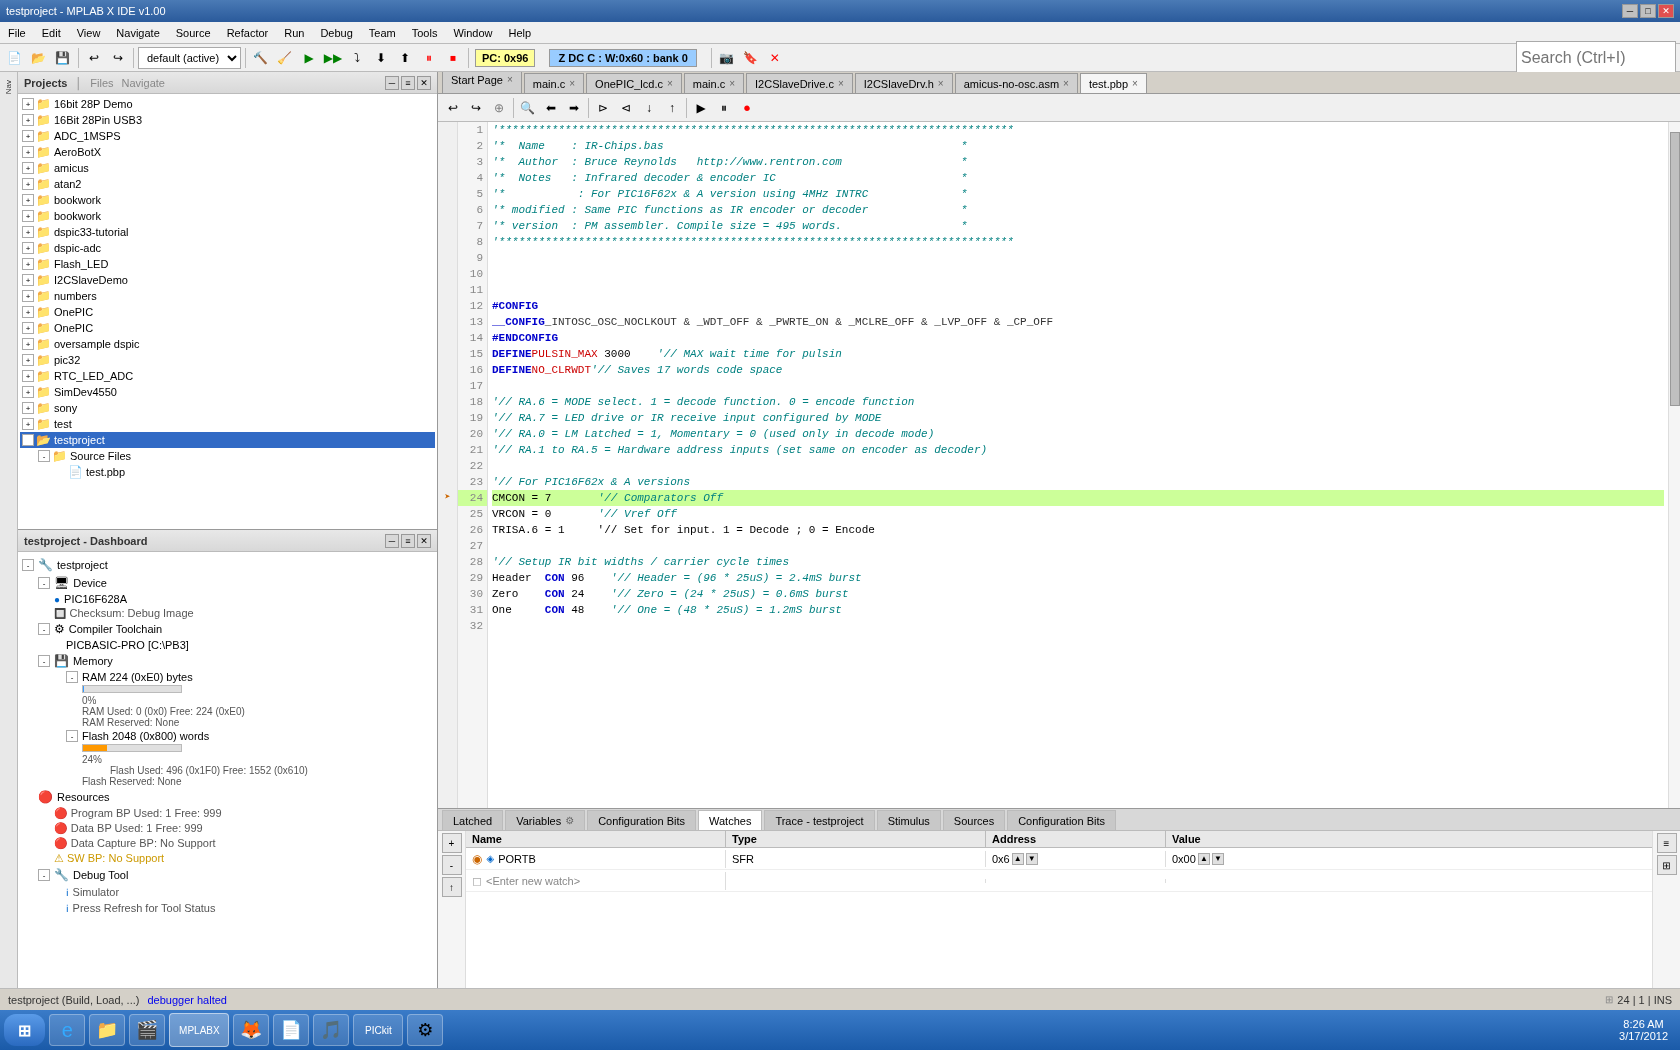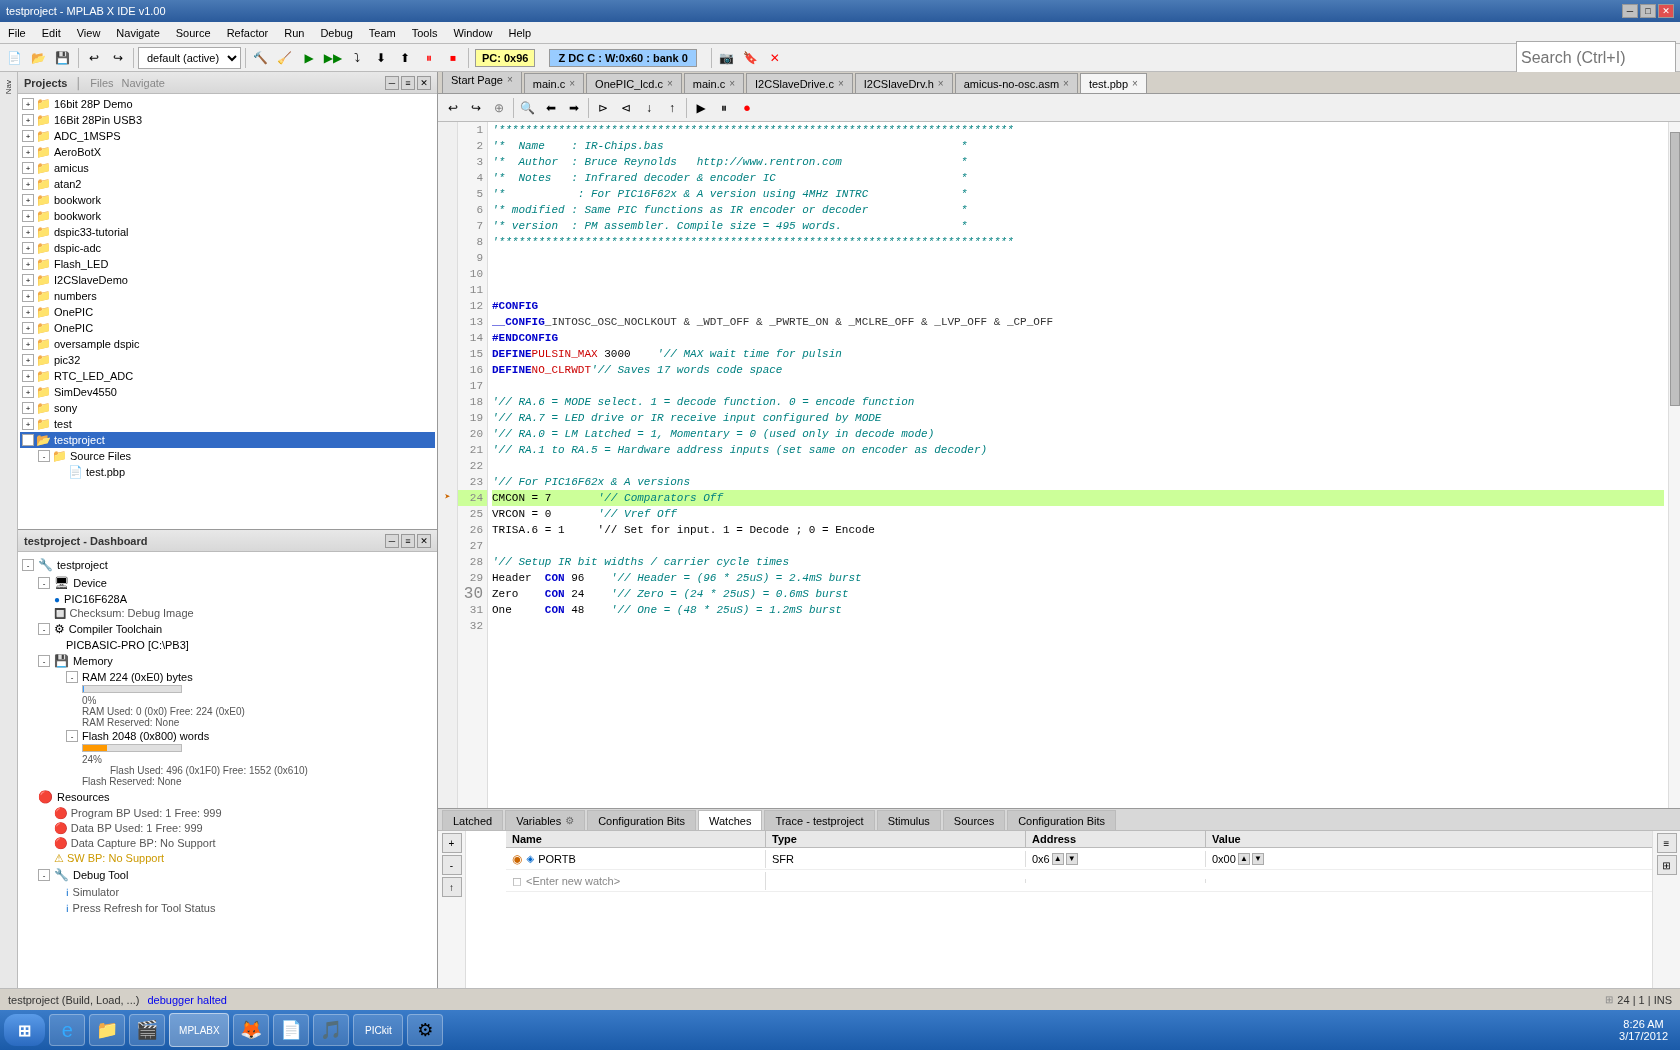--- a/index.html
+++ b/index.html
@@ -495,21 +495,21 @@
           <div style="height: 16px; display: flex; align-items: center; justify-content: flex-end; padding-right: 4px; font-size: 11px; color: rgb(136, 136, 136);">20</div>
           <div style="height: 16px; display: flex; align-items: center; justify-content: flex-end; padding-right: 4px; font-size: 11px; color: rgb(136, 136, 136);">21</div>
           <div style="height: 16px; display: flex; align-items: center; justify-content: flex-end; padding-right: 4px; font-size: 11px; color: rgb(136, 136, 136);">22</div>
           <div style="height: 16px; display: flex; align-items: center; justify-content: flex-end; padding-right: 4px; font-size: 11px; color: rgb(136, 136, 136);">23</div>
           <div style="height: 16px; display: flex; align-items: center; justify-content: flex-end; padding-right: 4px; font-size: 11px; color: rgb(136, 136, 136); background: rgb(204, 255, 153);">24</div>
           <div style="height: 16px; display: flex; align-items: center; justify-content: flex-end; padding-right: 4px; font-size: 11px; color: rgb(136, 136, 136);">25</div>
           <div style="height: 16px; display: flex; align-items: center; justify-content: flex-end; padding-right: 4px; font-size: 11px; color: rgb(136, 136, 136);">26</div>
           <div style="height: 16px; display: flex; align-items: center; justify-content: flex-end; padding-right: 4px; font-size: 11px; color: rgb(136, 136, 136);">27</div>
           <div style="height: 16px; display: flex; align-items: center; justify-content: flex-end; padding-right: 4px; font-size: 11px; color: rgb(136, 136, 136);">28</div>
           <div style="height: 16px; display: flex; align-items: center; justify-content: flex-end; padding-right: 4px; font-size: 11px; color: rgb(136, 136, 136);">29</div>
-          <div style="height: 16px; display: flex; align-items: center; justify-content: flex-end; padding-right: 4px; font-size: 16px; color: rgb(136, 136, 136);">30</div>
+          <div style="height: 16px; display: flex; align-items: center; justify-content: flex-end; padding-right: 4px; font-size: 11px; color: rgb(136, 136, 136);">30</div>
           <div style="height: 16px; display: flex; align-items: center; justify-content: flex-end; padding-right: 4px; font-size: 11px; color: rgb(136, 136, 136);">31</div>
           <div style="height: 16px; display: flex; align-items: center; justify-content: flex-end; padding-right: 4px; font-size: 11px; color: rgb(136, 136, 136);">32</div>
         </div>
       <div id="code-content" style="flex:1; overflow:auto; padding:0 4px;">
           <div style="height: 16px; display: flex; align-items: center; white-space: pre; font-size: 11px; font-family: &quot;Courier New&quot;, monospace;"><span style="color:#008080; font-style:italic;">'******************************************************************************</span></div>
           <div style="height: 16px; display: flex; align-items: center; white-space: pre; font-size: 11px; font-family: &quot;Courier New&quot;, monospace;"><span style="color:#008080; font-style:italic;">'*  Name    : IR-Chips.bas                                             *</span></div>
           <div style="height: 16px; display: flex; align-items: center; white-space: pre; font-size: 11px; font-family: &quot;Courier New&quot;, monospace;"><span style="color:#008080; font-style:italic;">'*  Author  : Bruce Reynolds   http://www.rentron.com                  *</span></div>
           <div style="height: 16px; display: flex; align-items: center; white-space: pre; font-size: 11px; font-family: &quot;Courier New&quot;, monospace;"><span style="color:#008080; font-style:italic;">'*  Notes   : Infrared decoder &amp; encoder IC                            *</span></div>
           <div style="height: 16px; display: flex; align-items: center; white-space: pre; font-size: 11px; font-family: &quot;Courier New&quot;, monospace;"><span style="color:#008080; font-style:italic;">'*           : For PIC16F62x &amp; A version using 4MHz INTRC              *</span></div>
           <div style="height: 16px; display: flex; align-items: center; white-space: pre; font-size: 11px; font-family: &quot;Courier New&quot;, monospace;"><span style="color:#008080; font-style:italic;">'* modified : Same PIC functions as IR encoder or decoder              *</span></div>
@@ -574,21 +574,21 @@
           </div>
         </div>
       <div style="flex:1; display:flex; overflow:hidden; background:white;">
 
         <div style="width:28px; background:#f5f5f5; border-right:1px solid #ddd; display:flex; flex-direction:column; align-items:center; padding:2px; gap:2px;">
           <div class="side-btn" style="width:20px;height:20px;border:1px solid #aaa;background:#e8e8e8;display:flex;align-items:center;justify-content:center;font-size:10px;cursor:pointer;">+</div>
           <div class="side-btn" style="width:20px;height:20px;border:1px solid #aaa;background:#e8e8e8;display:flex;align-items:center;justify-content:center;font-size:10px;cursor:pointer;">-</div>
           <div class="side-btn" style="width:20px;height:20px;border:1px solid #aaa;background:#e8e8e8;display:flex;align-items:center;justify-content:center;font-size:10px;cursor:pointer;">↑</div>
         </div>
 
-        <div style="flex:1; overflow:auto;margin-left:40px;">
+        <div style="flex:1; overflow:auto;">
           <div style="display:flex; background:#e8e8e8; border-bottom:1px solid #bbb; font-size:11px; font-weight:bold; position:sticky; top:0;">
             <div style="width:260px; padding:2px 6px; border-right:1px solid #bbb;">Name</div>
             <div style="width:260px; padding:2px 6px; border-right:1px solid #bbb;">Type</div>
             <div style="width:180px; padding:2px 6px; border-right:1px solid #bbb;">Address</div>
             <div style="flex:1; padding:2px 6px;">Value</div>
           </div>
 
           <div style="display:flex; border-bottom:1px solid #eee; align-items:center; height:22px;">
             <div style="width:260px; padding:2px 6px; border-right:1px solid #ddd; display:flex; align-items:center; gap:4px;">
               <span style="color:#cc6600; font-size:12px;">◉</span>

